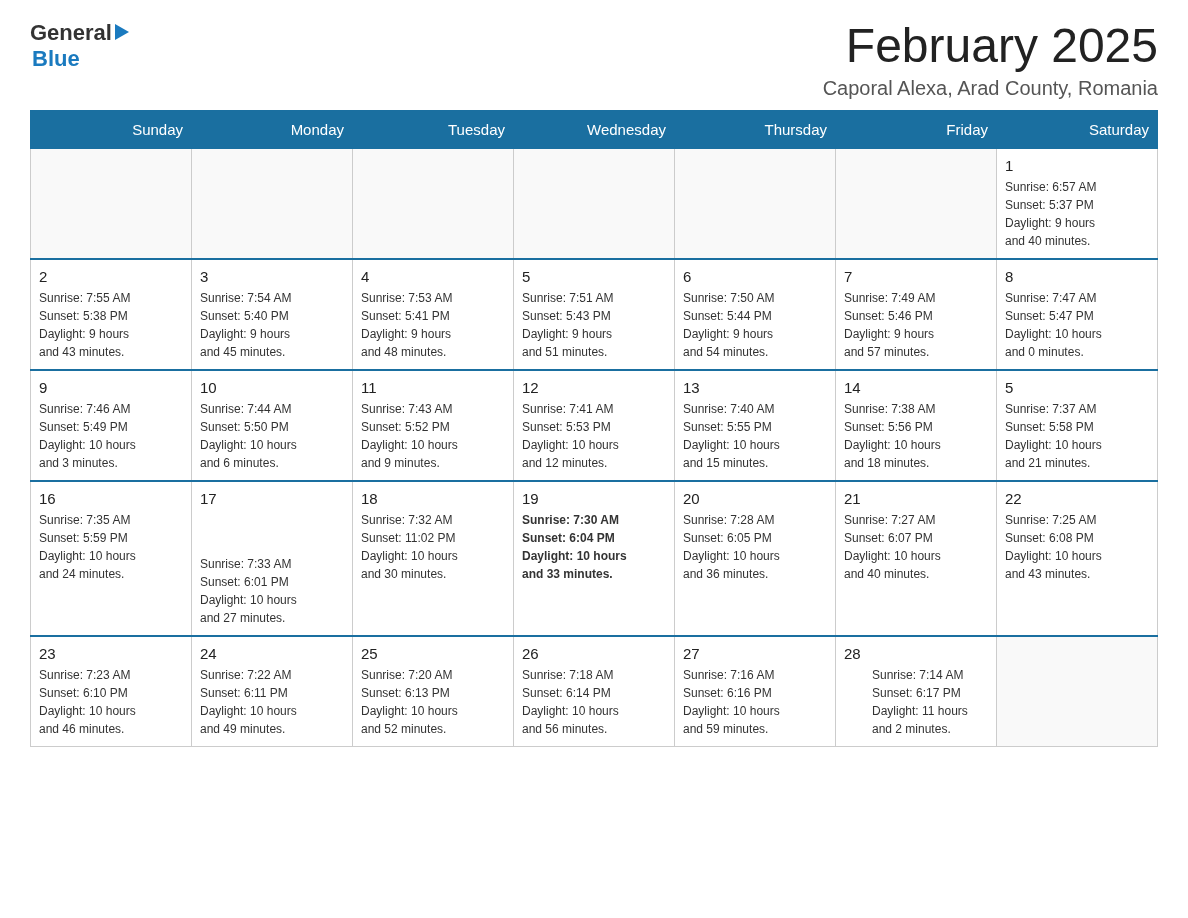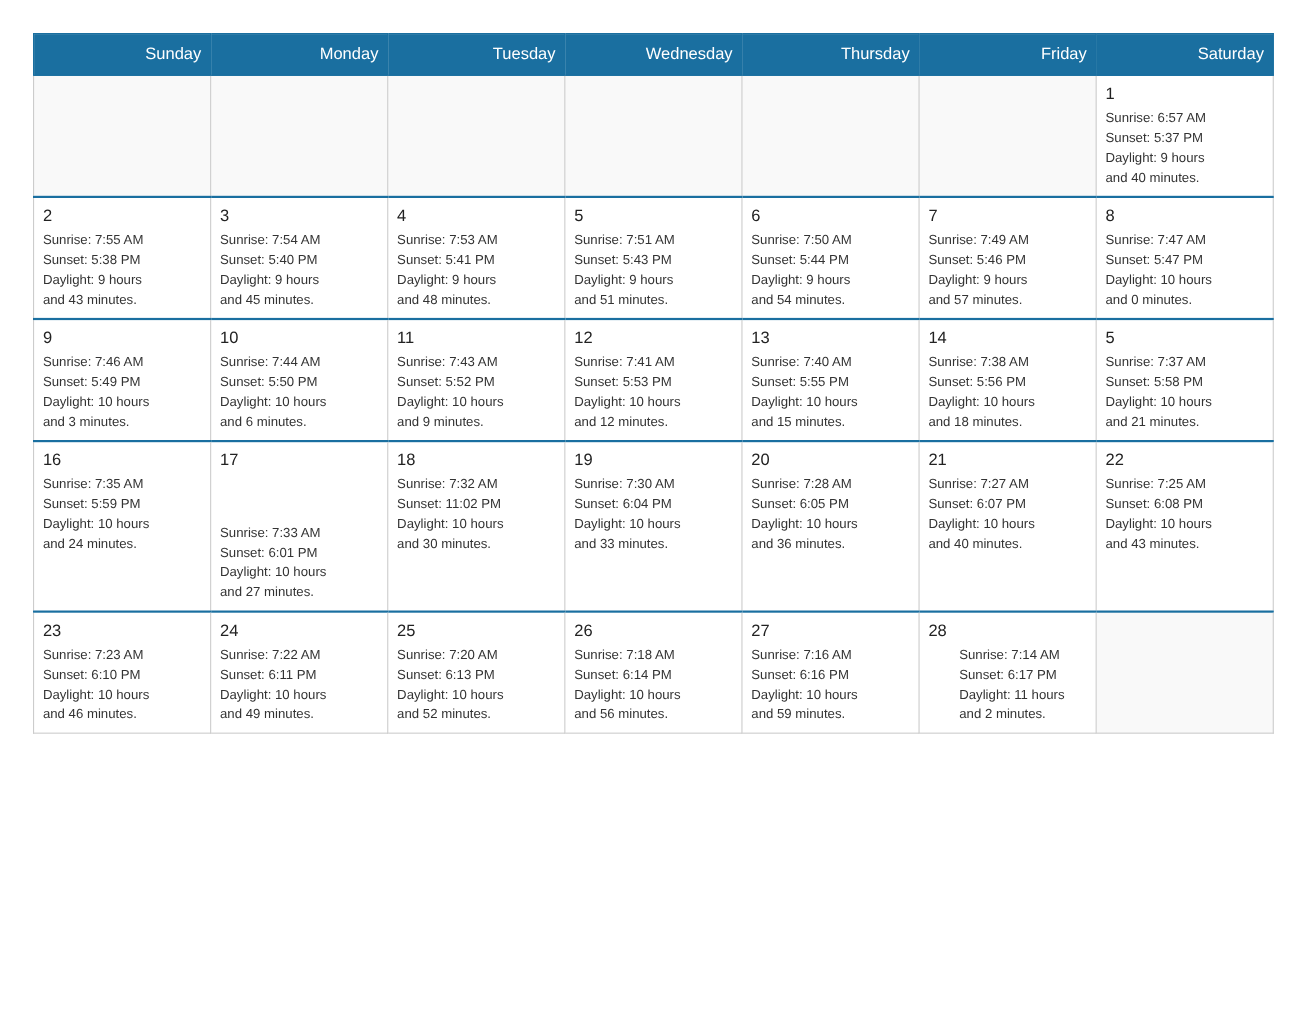--- a/index.html
+++ b/index.html
@@ -83,20 +83,37 @@
       background: #f9f9f9;
     }
     .row-separator td {
       border-top: 2px solid #1a6fa0;
     }
   </style>
 </head>
 <body>
 
 <div class="header">
+  <div class="logo-wrapper">
+    <div class="logo-line1">
+      <span style="font-size:22px;font-weight:bold;color:#333;">General</span>
+      <span style="display:inline-block;margin-left:3px;margin-top:2px;">
+        <svg width="14" height="16" viewBox="0 0 14 16">
+            <polygon points="0,0 14,8 0,16" fill="#1a7abf"></polygon>
+          </svg>
+      </span>
+    </div>
+    <div class="logo-line2">
+      <span style="font-size:22px;font-weight:bold;color:#1a7abf;">Blue</span>
+    </div>
+  </div>
+  <div class="title-section">
+    <div class="month-title">February 2025</div>
+    <div class="location">Caporal Alexa, Arad County, Romania</div>
+  </div>
 </div>
 
 <table class="calendar">
   <thead>
     <tr>
     <th>Sunday</th>
         <th>Monday</th>
         <th>Tuesday</th>
         <th>Wednesday</th>
         <th>Thursday</th>
@@ -239,21 +256,21 @@
         </td>
         <td>
           <span class="day-number">18</span>
           <div class="day-info" style="white-space: pre-line;">Sunrise: 7:32 AM
 Sunset: 11:02 PM
 Daylight: 10 hours
 and 30 minutes.</div>
         </td>
         <td>
           <span class="day-number">19</span>
-          <div class="day-info" style="white-space: pre-line;">Sunrise: 7:30 AM
+          <div class="day-info" style="white-space: pre-line; font-weight: bold;">Sunrise: 7:30 AM
 Sunset: 6:04 PM
 Daylight: 10 hours
 and 33 minutes.</div>
         </td>
         <td>
           <span class="day-number">20</span>
           <div class="day-info" style="white-space: pre-line;">Sunrise: 7:28 AM
 Sunset: 6:05 PM
 Daylight: 10 hours
 and 36 minutes.</div>

